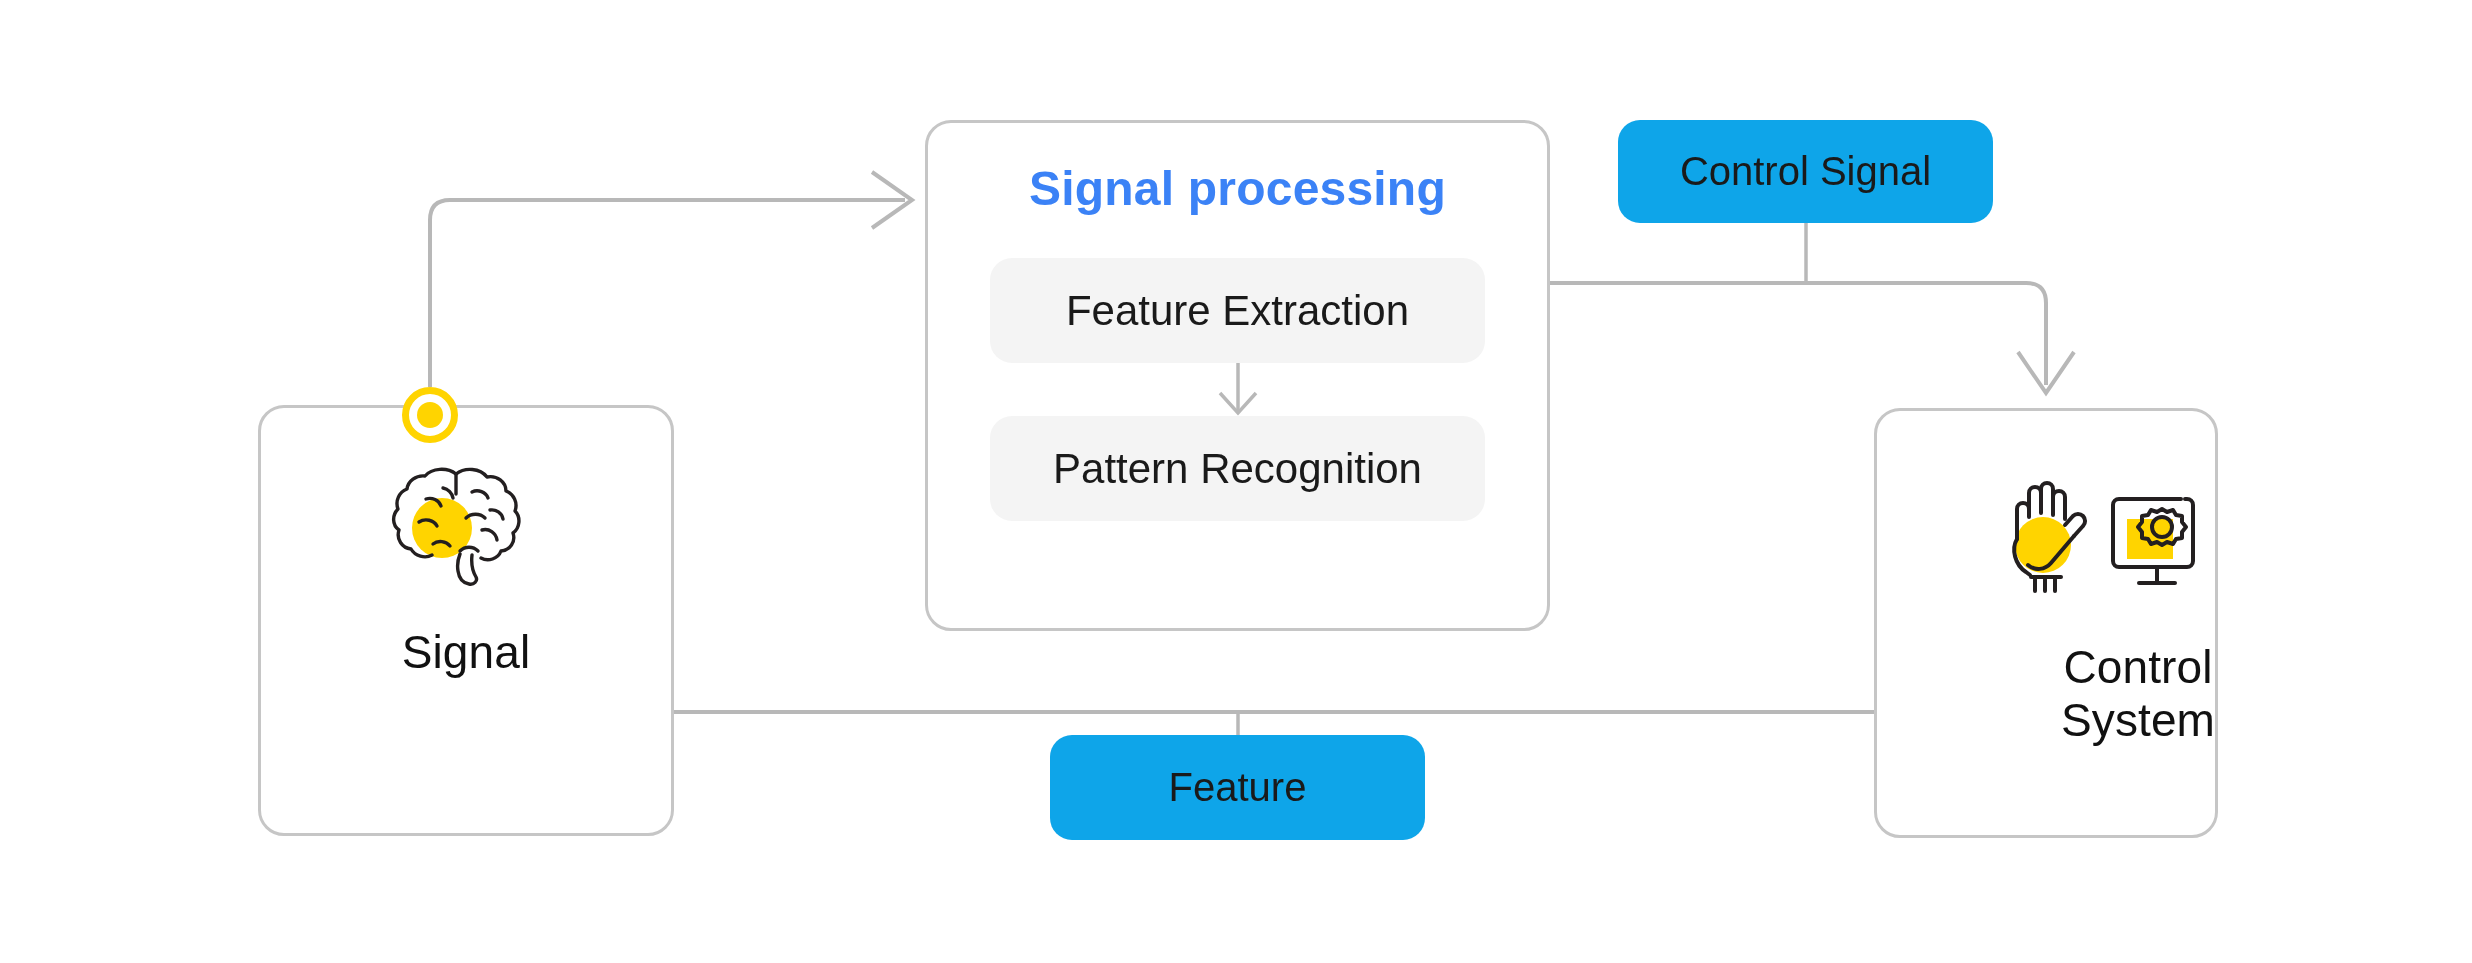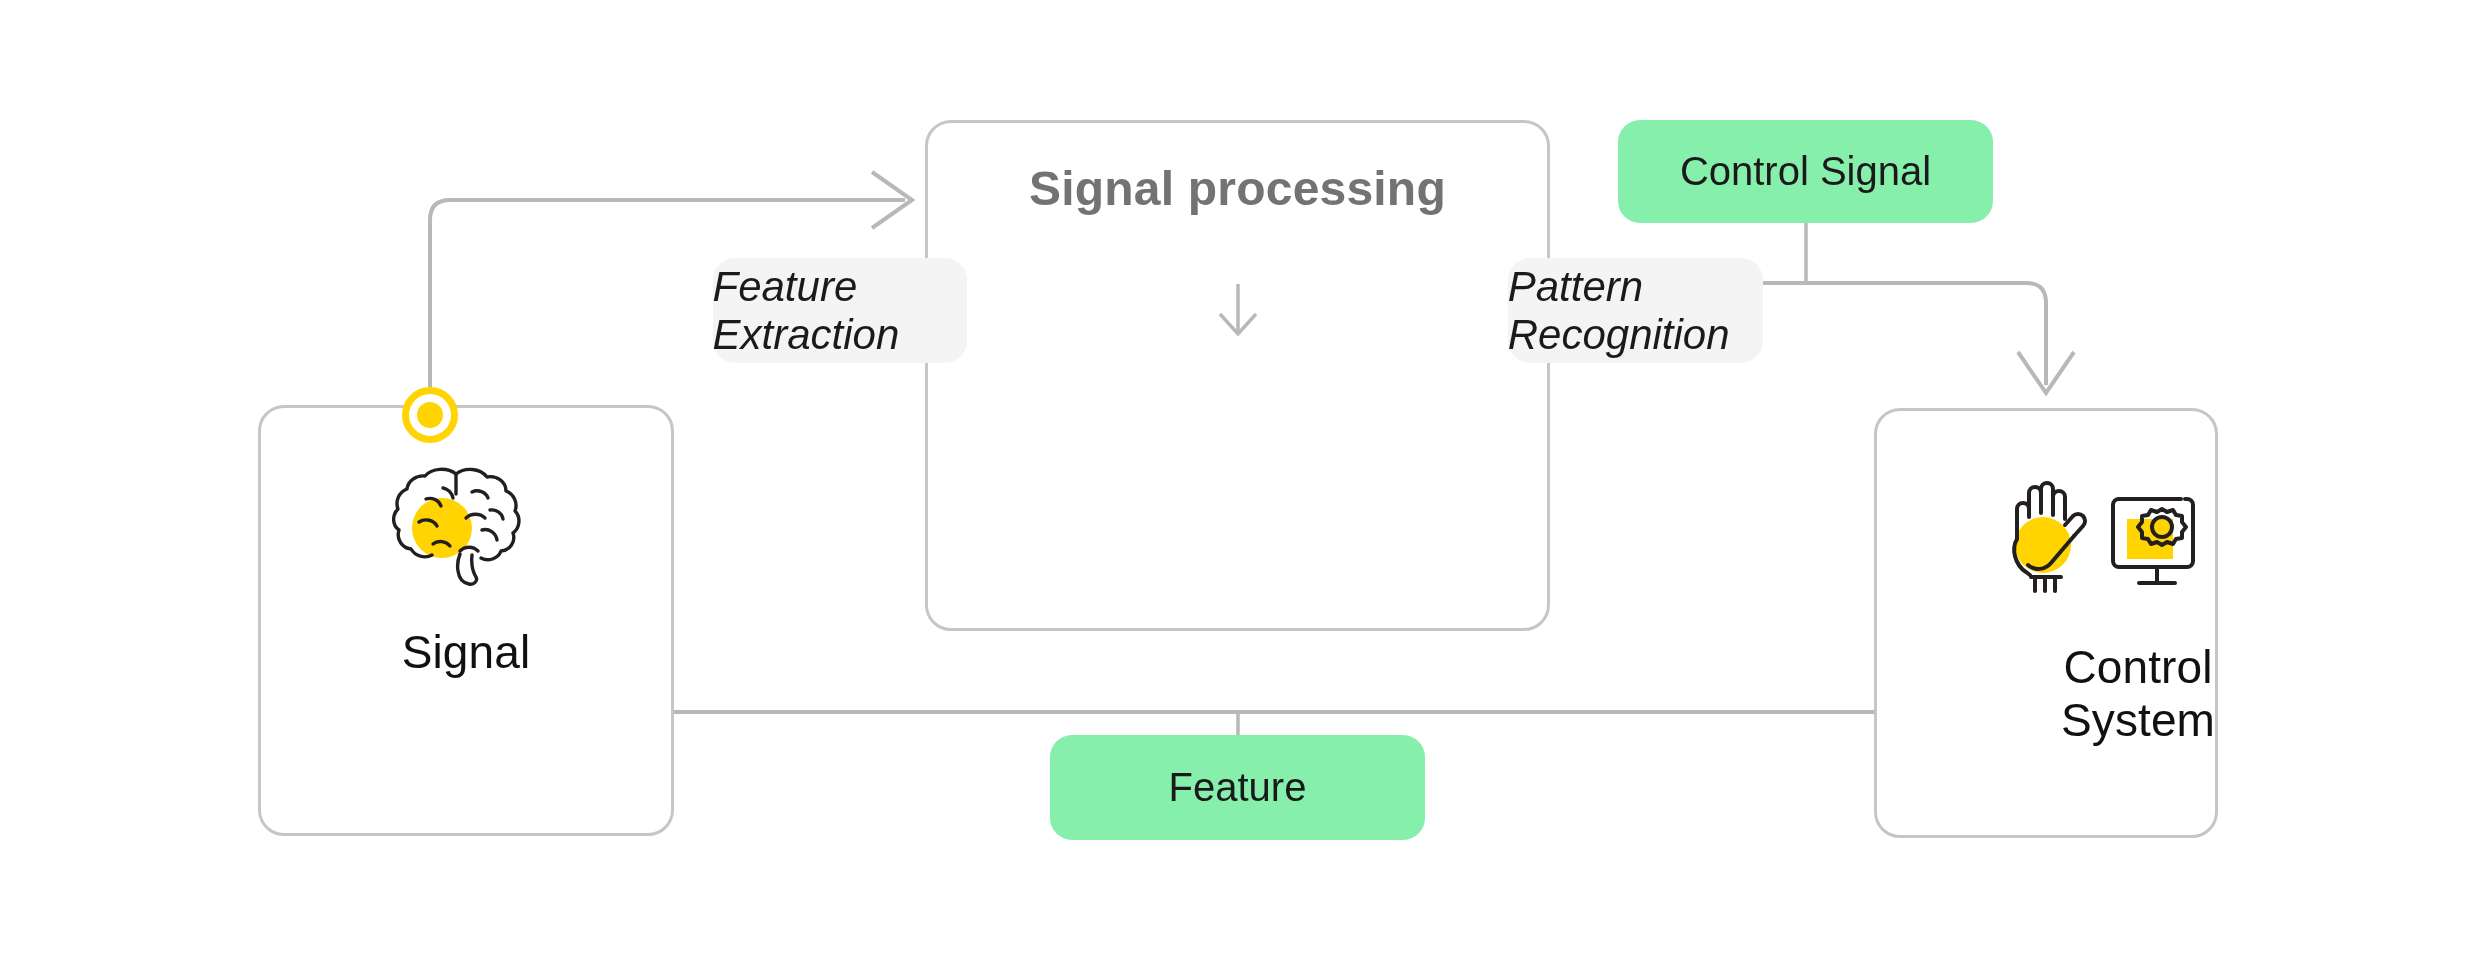--- a/index.html
+++ b/index.html
@@ -95,29 +95,28 @@
     left: 925px;
     top: 120px;
     width: 625px;
     height: 511px;
     justify-content: flex-start;
     padding-top: 38px;
   }
   #proc-heading {
     font-size: 48px;
     font-weight: 700;
-    color: #737373;
+    color: #3b82f6;
     letter-spacing: .2px;
   }
   .sub-stack {
     margin-top: 42px;
     display: flex;
-    flex-direction: row;
-    align-items: center;
-    font-style: italic;
+    flex-direction: column;
+    align-items: center;
   }
   .sub-pill {
     box-sizing: border-box;
     width: 495px;
     height: 105px;
     background: #f4f4f4;
     border-radius: 22px;
     display: flex;
     align-items: center;
     justify-content: center;
@@ -128,21 +127,21 @@
     height: 53px;
     width: 100%;
     display: flex;
     justify-content: center;
   }
 
   
   .label-pill {
     position: absolute;
     box-sizing: border-box;
-    background: #86efac;
+    background: #0ea5e9;
     border-radius: 22px;
     display: flex;
     align-items: center;
     justify-content: center;
     font-size: 40px;
     color: #1a1a1a;
     white-space: nowrap;
   }
   #label-control-signal {
     left: 1618px;

